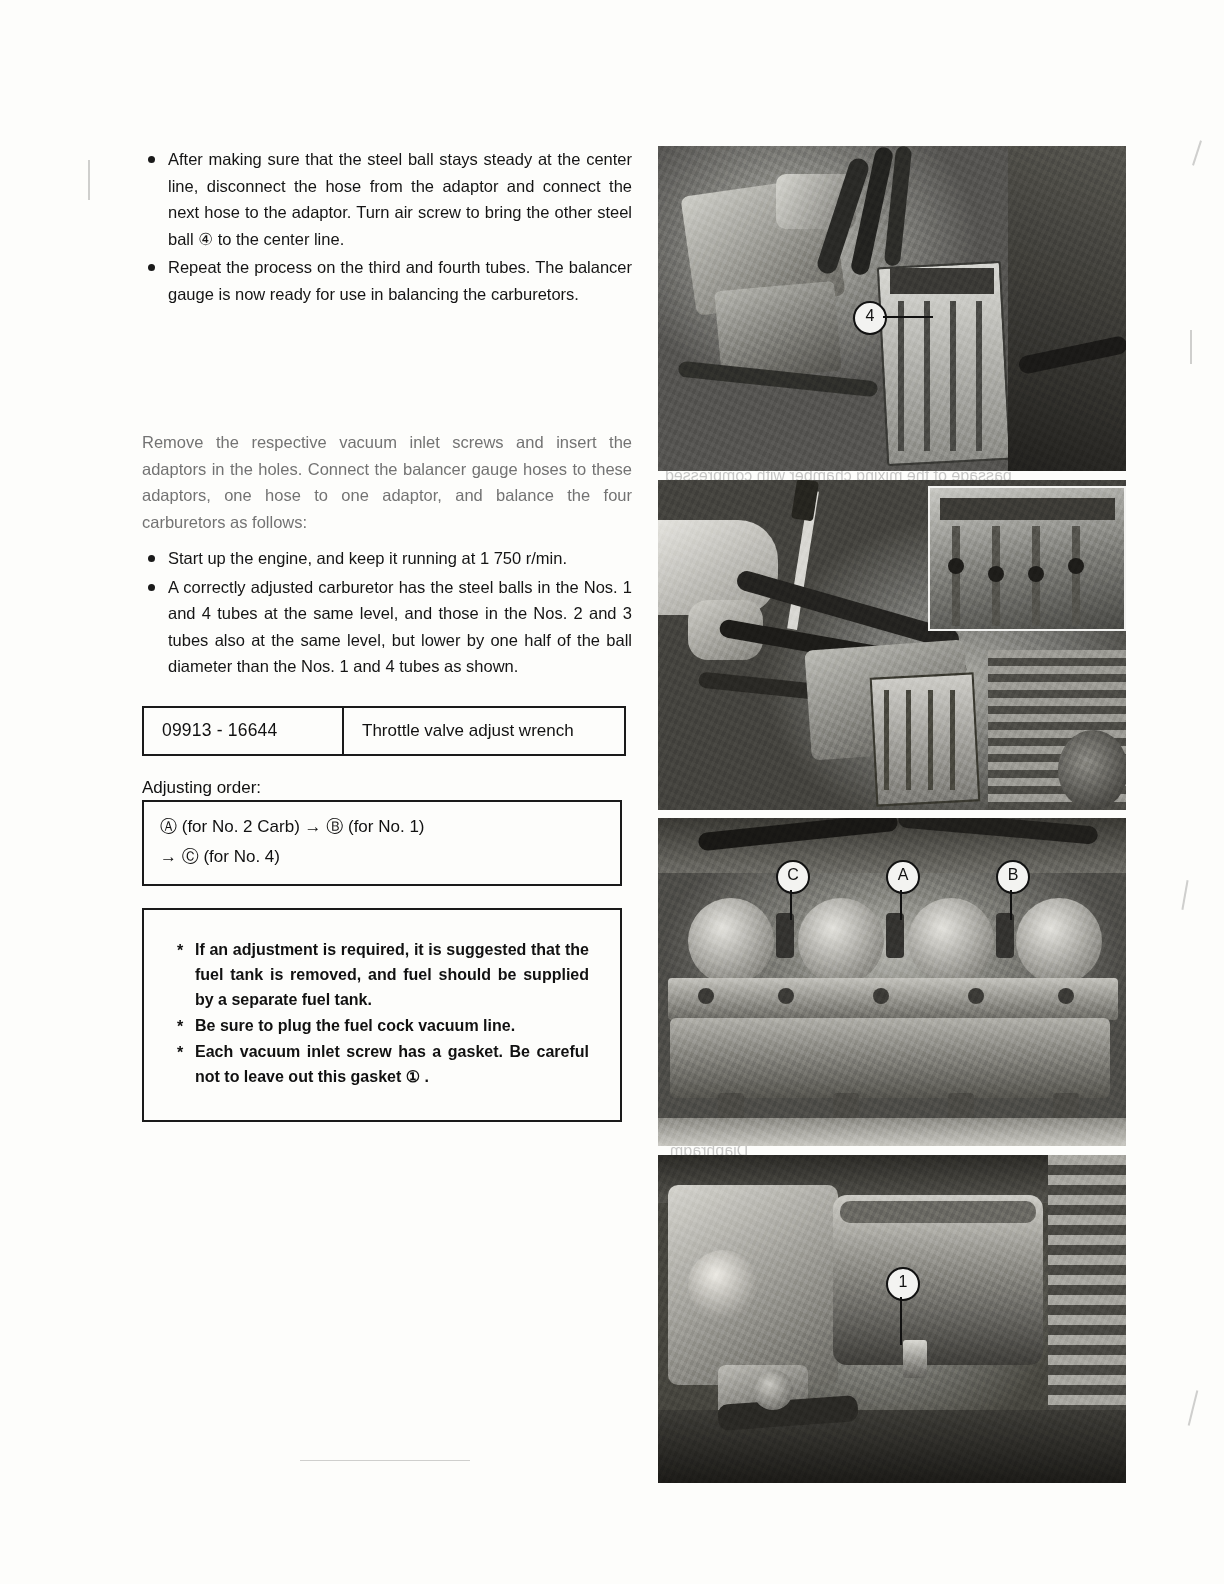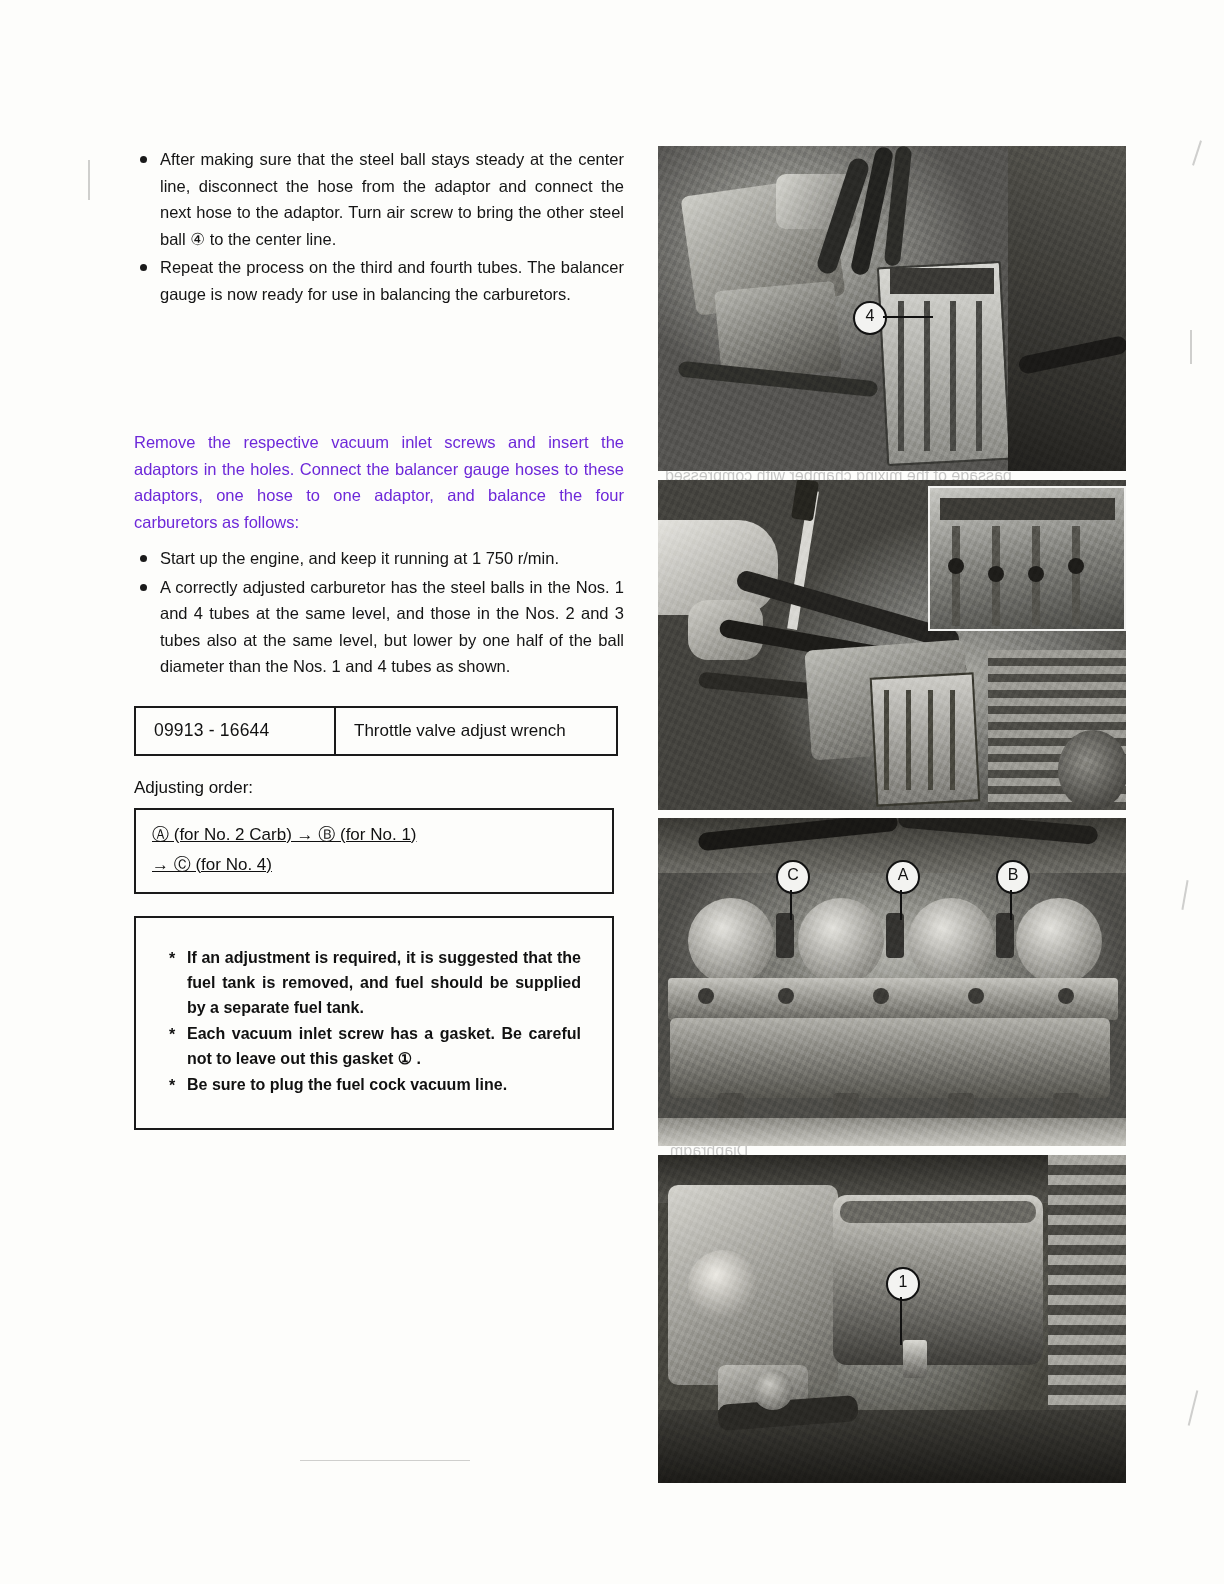--- a/index.html
+++ b/index.html
@@ -46,21 +46,21 @@
     position: absolute;
     left: 0;
     right: 0;
     top: 30px;
     border-top: 3px solid #1a1a1a;
   }
 
   
   .left-col {
     position: absolute;
-    left: 134px;
+    left: 142px;
     top: 146px;
     width: 490px;
   }
 
   ul.bullets {
     list-style: none;
     margin: 0;
     padding: 0;
   }
   ul.bullets li {
@@ -80,21 +80,21 @@
     width: 7px;
     height: 7px;
     border-radius: 50%;
     background: #1a1a1a;
   }
 
   .para {
     font-size: 16.5px;
     line-height: 26.5px;
     text-align: justify;
-    color: #6d28d9;
+    color: #737373;
     margin: 0;
   }
 
   .block-gap-1 { height: 120px; }
   .block-gap-2 { height: 10px; }
 
   
   .tool-table {
     margin-top: 26px;
     border: 2px solid #1a1a1a;
@@ -119,28 +119,27 @@
     padding-left: 18px;
     font-size: 17px;
   }
 
   .adjust-label {
     margin-top: 22px;
     font-size: 17px;
   }
 
   .order-box {
-    margin-top: 10px;
+    margin-top: 2px;
     border: 2px solid #1a1a1a;
     width: 480px;
     padding: 10px 16px 12px 16px;
     box-sizing: border-box;
     font-size: 17px;
     line-height: 30px;
-    text-decoration: underline;
   }
 
   .note-box {
     margin-top: 22px;
     border: 2px solid #1a1a1a;
     width: 480px;
     box-sizing: border-box;
     padding: 10px 14px 14px 14px;
   }
   .note-title {
@@ -310,22 +309,22 @@
     <div class="adjust-label">Adjusting order:</div>
 
     <div class="order-box">
       <div>Ⓐ (for No. 2 Carb) → Ⓑ (for No. 1)</div>
       <div>→ Ⓒ (for No. 4)</div>
     </div>
 
     <div class="note-box">
       <ul class="note-list">
         <li>If an adjustment is required, it is suggested that the fuel tank is removed, and fuel should be supplied by a separate fuel tank.</li>
+        <li>Be sure to plug the fuel cock vacuum line.</li>
         <li>Each vacuum inlet screw has a gasket. Be careful not to leave out this gasket ① .</li>
-        <li>Be sure to plug the fuel cock vacuum line.</li>
       </ul>
     </div>
   </div>
 
   <div class="photo" id="photo1">
 
     <div class="shape" style="left:30px; top:40px; width:150px; height:120px; background:linear-gradient(150deg,#cfcfc9,#6a6963); border-radius:8px; transform:rotate(-8deg);"></div>
     <div class="shape" style="left:60px; top:140px; width:120px; height:90px; background:linear-gradient(160deg,#b5b5af,#55544f); border-radius:6px; transform:rotate(-5deg);"></div>
     <div class="shape" style="left:118px; top:28px; width:80px; height:55px; background:linear-gradient(120deg,#d7d7d1,#7c7b76); border-radius:10px;"></div>
 

